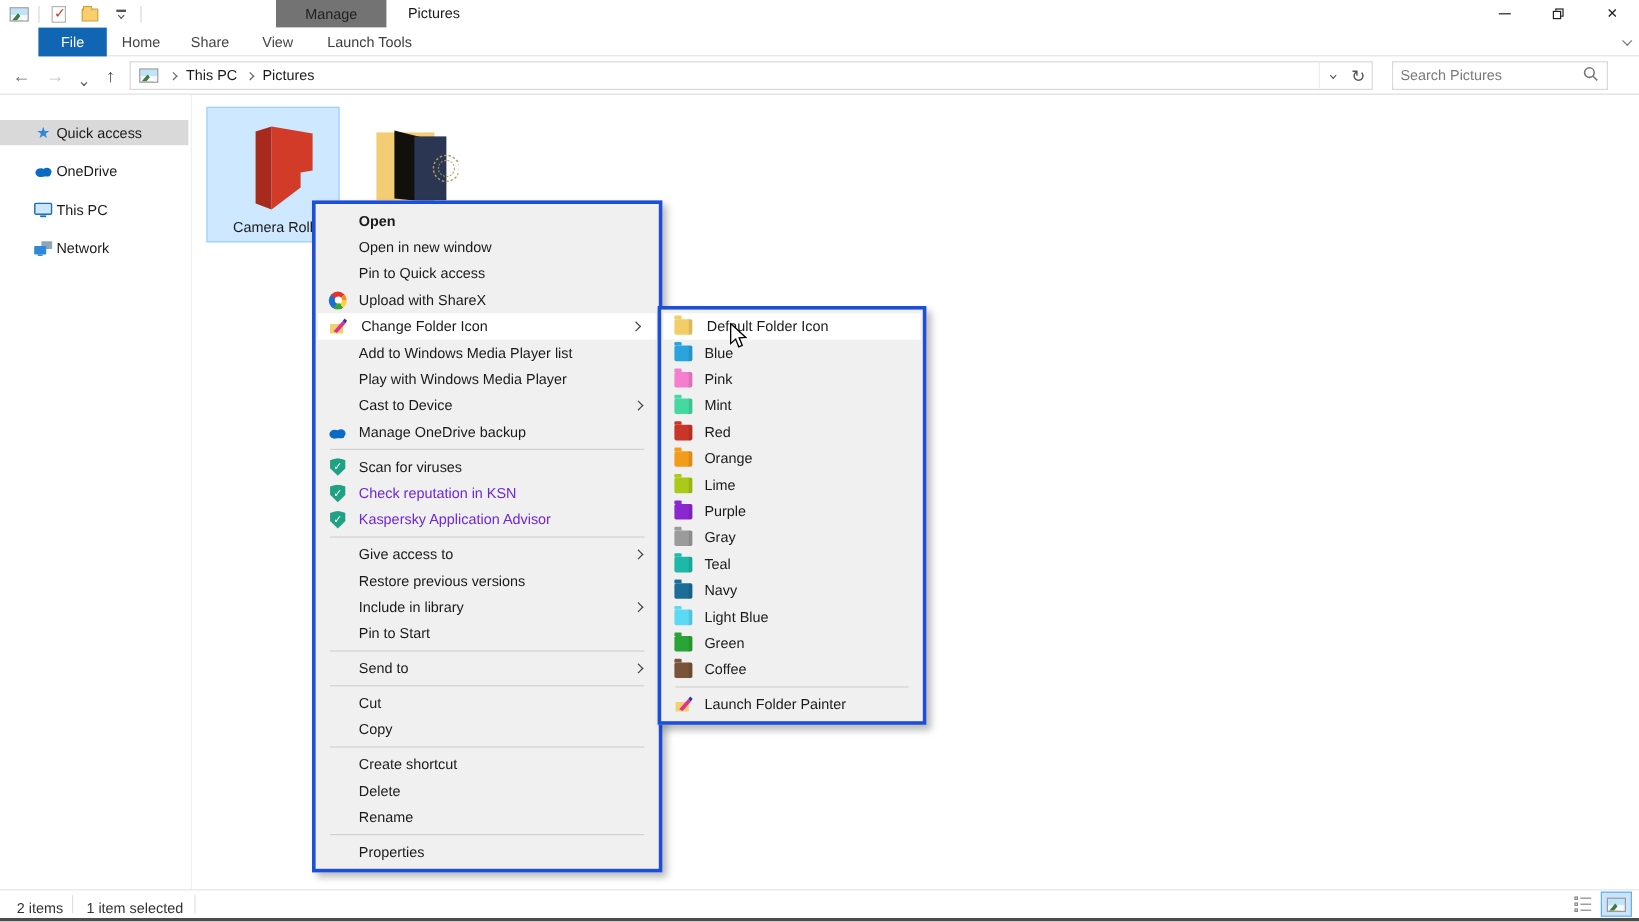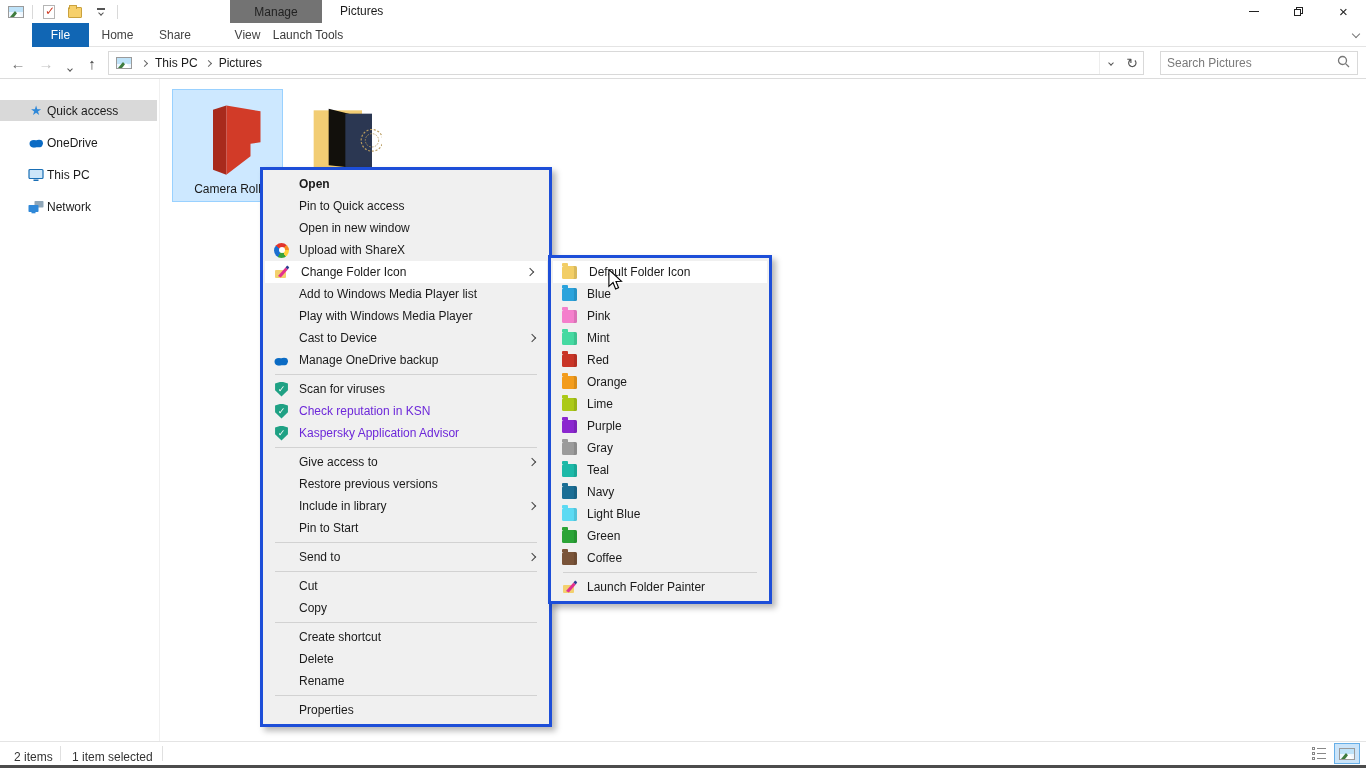--- a/index.html
+++ b/index.html
@@ -33,41 +33,41 @@
   .wc-restore .r1 { position:absolute; right:0; top:0; width:7px; height:7px; border:1px solid #222; background:#fff; }
   .wc-restore .r2 { position:absolute; left:0; bottom:0; width:7px; height:7px; border:1px solid #222; background:#fff; }
   .wc-close { font-size:15px; line-height:1; }
 
   
   .tabrow { position:absolute; left:0; top:23px; width:1366px; height:24px; background:#fff; border-bottom:1px solid #e4e4e4;margin-left:32px; }
   .rtab { position:absolute; top:0; height:24px; display:flex; align-items:center; justify-content:center; color:#444; }
   .rtab.file { left:0; width:57px; background:#1166b4; color:#fff; }
   .rtab.home { left:57px; width:57px; }
   .rtab.share { left:114px; width:58px; }
-  .rtab.view { left:188px; width:55px; }
+  .rtab.view { left:172px; width:55px; }
   .rtab.ptools { left:230px; width:92px; color:#3b3b3b; }
   .ribbon-right { position:absolute; right:10px; top:0; height:24px; display:flex; align-items:center; gap:14px; }
   .collapse-chev { width:6px; height:6px; border-right:1.5px solid #777; border-bottom:1.5px solid #777; transform:rotate(45deg); margin-top:-3px; }
   .help-btn { width:15px; height:15px; border-radius:50%; background:#1e7fd8; color:#fff; font-size:10px; font-weight:bold; display:flex; align-items:center; justify-content:center; }
 
   
   .toolbar { position:absolute; left:0; top:48px; width:1366px; height:31px; background:#fff; border-bottom:1px solid #dcdcdc; }
   .nav-btn { position:absolute; top:4px; width:24px; height:22px; display:flex; align-items:center; justify-content:center; font-size:15px; }
   .nav-back { left:6px; color:#6d6d6d; }
   .nav-fwd { left:34px; color:#c3c3c3; }
   .nav-drop { left:58px; top:10px; }
   .nav-up { left:80px; color:#3c3c3c; }
   .addr-box { position:absolute; left:108px; top:3px; width:1036px; height:24px; border:1px solid #d9d9d9; background:#fff; display:flex; align-items:center; }
   .addr-ic { margin:0 6px 0 7px; }
   .crumb { padding:0 4px; color:#1a1a1a; }
   .crumb-chev { width:5px; height:5px; border-top:1.3px solid #666; border-right:1.3px solid #666; transform:rotate(45deg); margin:0 4px; }
   .addr-right { margin-left:auto; display:flex; align-items:center; height:100%; }
   .addr-dd { width:22px; height:100%; display:flex; align-items:center; justify-content:center; border-left:1px solid #ededed; }
   .addr-refresh { width:22px; height:100%; display:flex; align-items:center; justify-content:center; color:#555; font-size:14px; }
-  .search-box { position:absolute; left:1160px; top:3px; width:198px; height:24px; border:1px solid #d9d9d9; display:flex; align-items:center; }
+  .search-box { position:absolute; left:1160px; top:3px; width:180px; height:24px; border:1px solid #d9d9d9; display:flex; align-items:center; }
   .search-box input { flex:1; border:none; outline:none; padding:0 6px; font:inherit; color:#1a1a1a; min-width:0; }
   .search-box input::placeholder { color:#7a7a7a; }
   .mag { margin-right:7px; }
 
   
   .sidebar { position:absolute; left:0; top:79px; width:160px; height:662px; background:#fff; border-right:1px solid #f0f0f0; }
   .side-item { position:absolute; left:0; width:157px; height:21px; display:flex; align-items:center; }
   .side-item .s-ic { width:18px; margin-left:27px; display:flex; align-items:center; justify-content:center; }
   .side-item .s-lbl { margin-left:2px; }
   .side-item.sel { background:#d9d9d9; }
@@ -250,22 +250,22 @@
         <polygon points="32,14 72,24 72,86 32,82" fill="#12100c"></polygon>
         <rect x="52" y="20" width="32" height="64" fill="#2b3752"></rect>
         <circle cx="84" cy="52" r="13" fill="none" stroke="#b89b5e" stroke-width="1.4" stroke-dasharray="2.5 2"></circle>
         <circle cx="84" cy="52" r="8" fill="none" stroke="#b89b5e" stroke-width="1" stroke-dasharray="2 1.5"></circle>
       </svg>
     </div>
   </div>
 
   <div class="menu cmenu">
     <div class="mi"><span class="mi-label bold">Open</span></div>
+    <div class="mi"><span>Open in new window</span></div>
     <div class="mi"><span>Pin to Quick access</span></div>
-    <div class="mi"><span>Open in new window</span></div>
     <div class="mi">
       <span class="mi-ic">
           <span class="ic-sharex"></span>
         </span>
       <span>Upload with ShareX</span>
     </div>
     <div class="mi hl">
       <span class="mi-ic">
         <svg width="16" height="16" viewBox="0 0 16 16">
             <rect x="1" y="6" width="11" height="8" rx="1" fill="#f3d06e"></rect>

